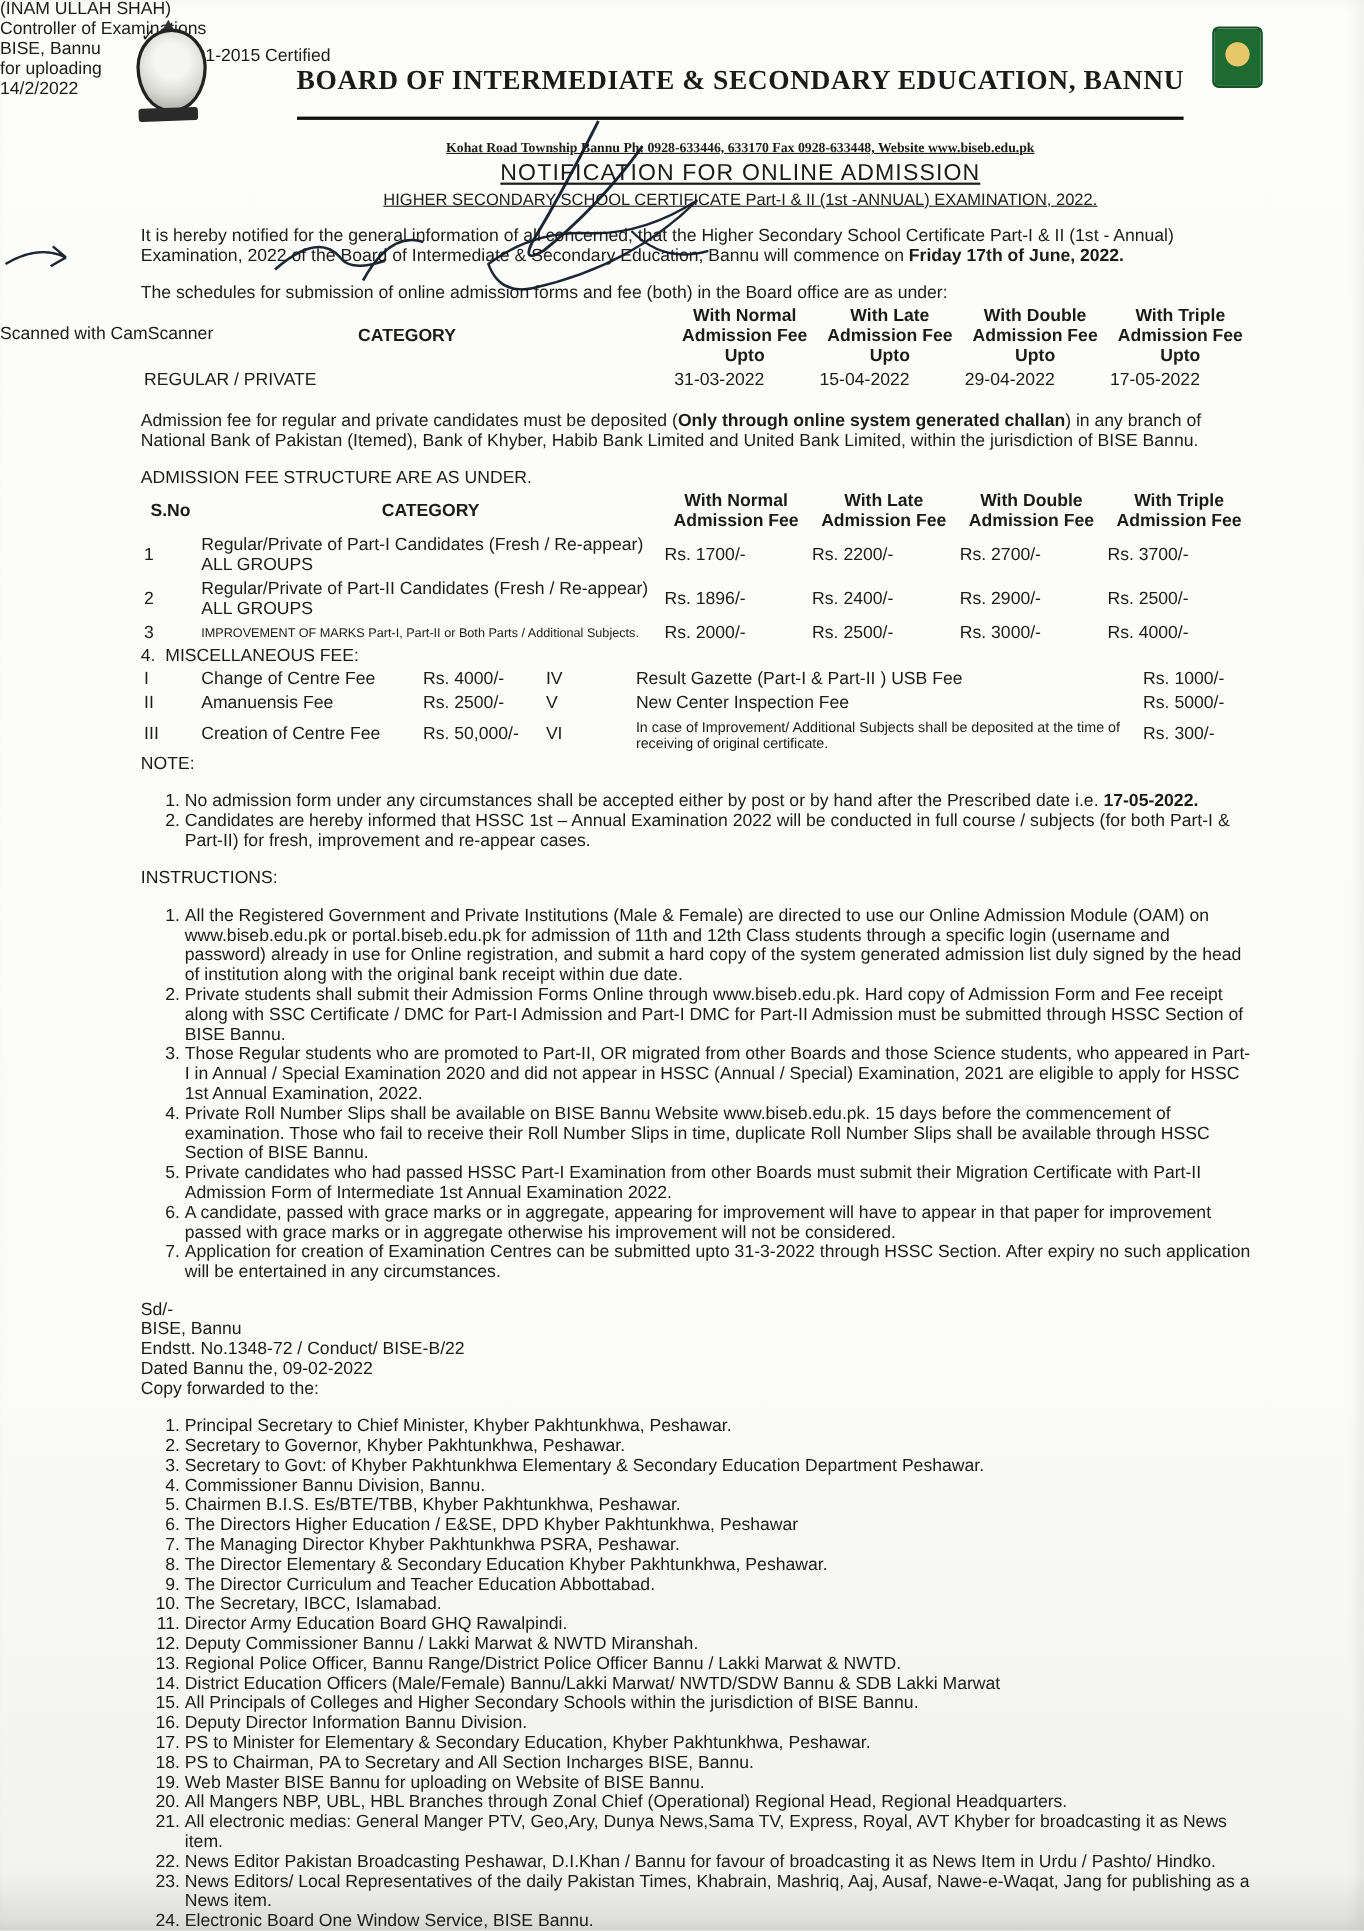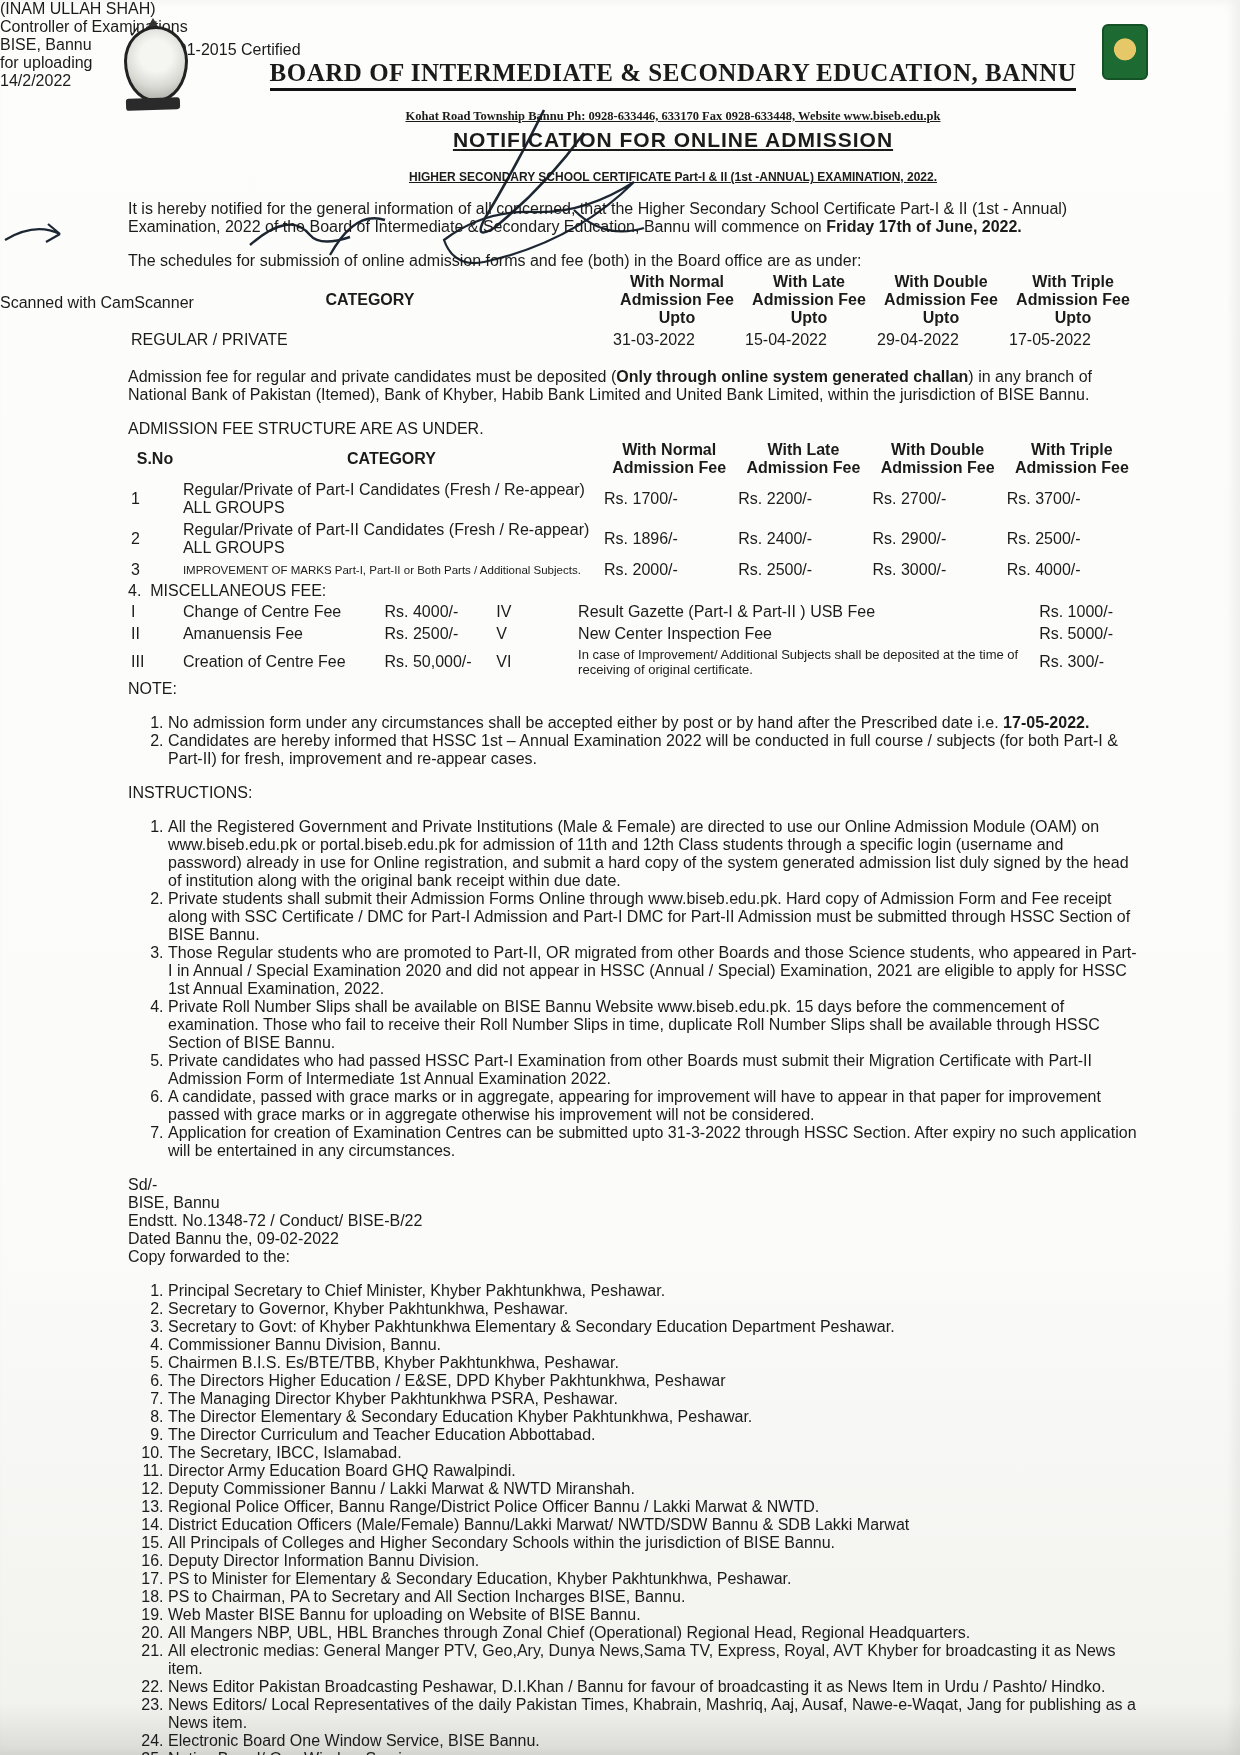--- a/index.html
+++ b/index.html
@@ -12,24 +12,24 @@
   .content{position:absolute;left:128px;top:22px;width:1012px;}
   
   .hdr{position:relative;min-height:108px;}
   .crest{position:absolute;left:-4px;top:4px;width:66px;height:92px;}
   .crest .shield{width:58px;height:70px;border:3px solid #222;border-radius:50% 50% 48% 48%/46% 46% 54% 54%;background:
     radial-gradient(circle at 50% 38%,#f5f5f2 0 30%,#d9d9d4 60%,#9a9a92 100%);position:relative;}
   .crest .band{position:absolute;left:2px;top:72px;width:54px;height:12px;background:#2a2a2a;border-radius:3px;transform:rotate(-2deg);}
   .crest .tuft{position:absolute;left:22px;top:-8px;width:14px;height:12px;background:#333;clip-path:polygon(50% 0,100% 100%,0 100%);}
   .hdr-text{margin-left:78px;text-align:center;}
   .board-name{font-family:"Liberation Serif",serif;font-weight:bold;font-size:25px;letter-spacing:.5px;
-    border-bottom:3px solid #111;display:inline-block;padding-bottom:1px;white-space:nowrap;}
+    border-bottom:3px solid #111;display:inline-block;padding-bottom:18px;white-space:nowrap;}
   .addr{font-family:"Liberation Serif",serif;font-weight:bold;font-size:12.5px;text-decoration:underline;margin-top:18px;}
-  .notif-title{font-size:21px;font-weight:bold;letter-spacing:1px;text-decoration:underline;margin-top:4px;}
-  .notif-sub{font-size:12px;font-weight:bold;text-decoration:underline;margin-top:18px;}
+  .notif-title{font-size:21px;font-weight:normal;letter-spacing:1px;text-decoration:underline;margin-top:4px;}
+  .notif-sub{font-size:15px;font-weight:normal;text-decoration:underline;margin-top:3px;}
   .badges{position:absolute;right:-58px;top:2px;width:96px;display:flex;gap:6px;}
   .badge{width:42px;height:52px;border-radius:6px;position:relative;}
   .badge.green{background:radial-gradient(circle at 50% 45%,#e7c868 0 30%,#1d6b33 32% 100%);border:2px solid #14522六px;}
   .badge.green{border:2px solid #145226;}
   .badge.black{background:radial-gradient(circle at 50% 42%,#d9b km;}
   .badge.black{background:radial-gradient(circle at 50% 42%,#d9b84e 0 26%,#15150f 30% 100%);border:2px solid #000;}
   .badge-caption{position:absolute;right:-58px;top:58px;width:96px;font-size:6.5px;color:#777;text-align:center;}
   .checkmark{position:absolute;left:416px;top:-14px;font-size:15px;color:#333;transform:rotate(-8deg);}
   
   .para{font-size:14px;line-height:1.55;text-align:justify;margin-top:10px;}

